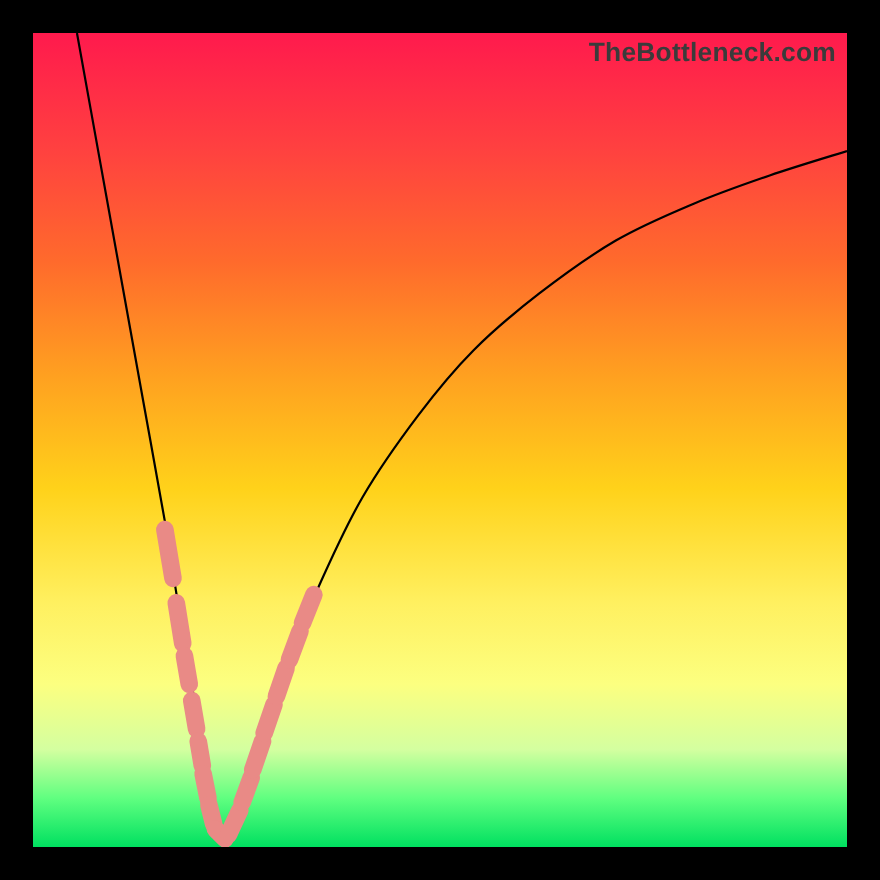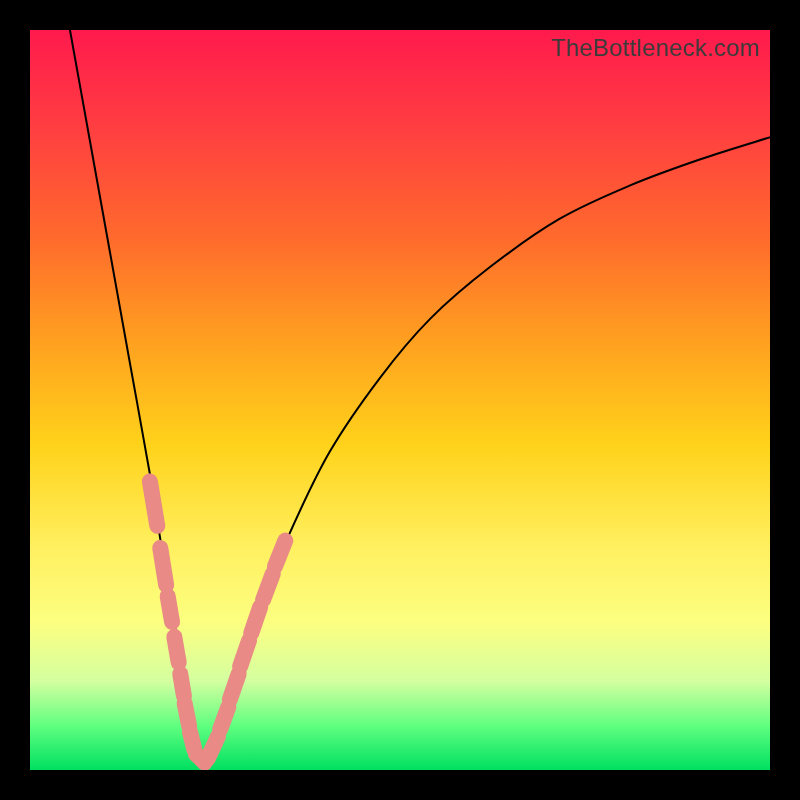--- a/index.html
+++ b/index.html
@@ -28,21 +28,21 @@
       #d4ffa0 88%,
       #60ff80 94%,
       #00e060 100%);
   }
   .watermark {
     position: absolute;
     top: 4px;
     right: 10px;
     color: #3b3b3b;
     font-size: 24px;
-    font-weight: 400;
+    font-weight: 700;
     letter-spacing: 0.2px;
     z-index: 5;
   }
   svg.curve {
     position: absolute;
     left: 0;
     top: 0;
     width: 740px;
     height: 740px;
     z-index: 2;

